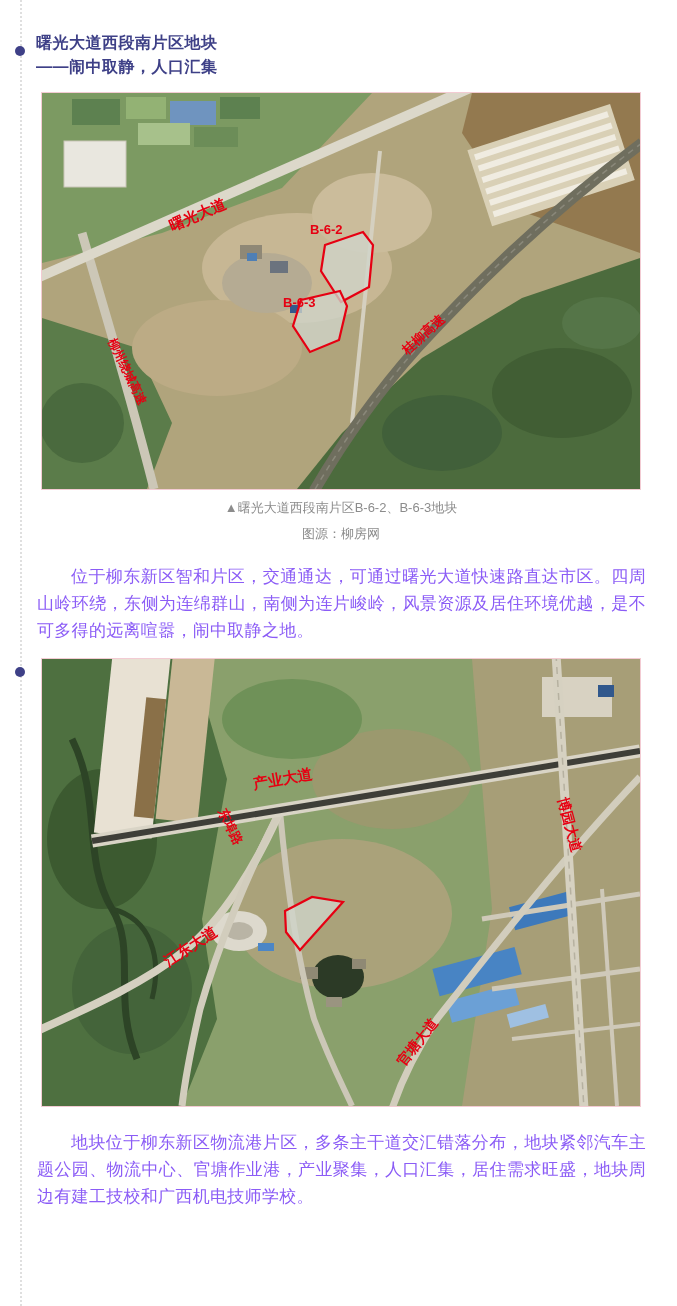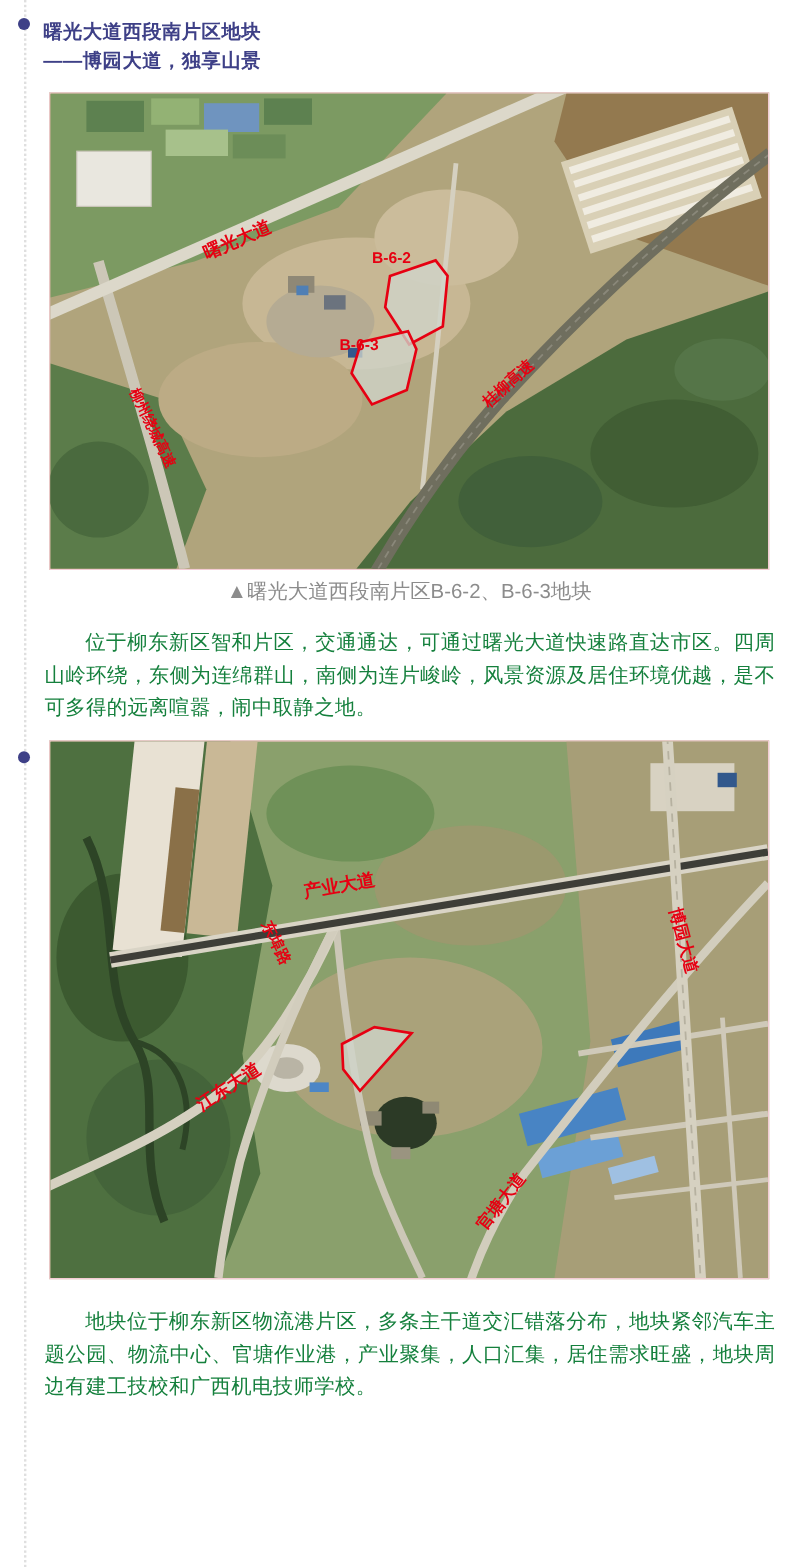--- a/index.html
+++ b/index.html
@@ -1,44 +1,44 @@
 <!DOCTYPE html>
 <html><head>
 <meta charset="utf-8">
 <style>
   html,body{margin:0;padding:0;background:#ffffff;}
   body{width:677px;font-family:"Liberation Sans","DejaVu Sans",sans-serif;}
   .page{position:relative;width:677px;min-height:1306px;background:#fff;overflow:hidden;}
   .timeline{position:absolute;left:20px;top:0;bottom:0;width:0;border-left:2px dotted #dfdfdf;}
   section{position:relative;margin:0 31px 0 36px;}
-  .sec-1{padding-top:16px;}
+  .sec-1{padding-top:0;margin-top:31px;}
   .sec-2{margin-top:14px;}
   .bullet{position:absolute;left:-21px;top:15px;width:10px;height:10px;border-radius:50%;background:#3e4087;}
   .sec-2 .bullet{top:9px;}
   .sec-head{color:#3e4087;font-weight:bold;font-size:16px;line-height:24px;letter-spacing:.5px;}
   figure{margin:13px 0 0 5px;padding:0;}
   .map-frame{width:598px;border:1px solid #f3cbd3;line-height:0;background:#b0a47c;}
   .map-frame svg{display:block;}
-  figcaption{margin-top:5px;width:600px;text-align:center;color:#8c8c8c;font-size:17px;line-height:26px;}
-  .body-text{margin:16px 0 0 1px;color:#15803d;font-size:17px;line-height:27px;text-align:justify;text-indent:2em;letter-spacing:.3px;}
+  figcaption{margin-top:5px;width:600px;text-align:center;color:#8c8c8c;font-size:13px;line-height:26px;}
+  .body-text{margin:16px 0 0 1px;color:#8b5cf6;font-size:17px;line-height:27px;text-align:justify;text-indent:2em;letter-spacing:.3px;}
   .sec-2 .body-text{margin-top:22px;}
   .map-label{fill:#e60012;font-weight:bold;font-family:"Liberation Sans","DejaVu Sans",sans-serif;}
   .plot{fill:#d0d5ca;fill-opacity:.78;stroke:#e60012;stroke-width:2.2;}
   .page-bottom-pad{height:15px;}
 </style>
 </head>
 <body>
 
 <div class="page">
   <div class="timeline"></div>
 
   <section class="sec-1">
     <span class="bullet"></span>
     <div class="sec-head">曙光大道西段南片区地块</div>
-    <div class="sec-head">——博园大道，独享山景</div>
+    <div class="sec-head">——闹中取静，人口汇集</div>
 
     <figure>
       <div class="map-frame">
         <svg width="598" height="396" viewBox="0 0 598 396" xmlns="http://www.w3.org/2000/svg">
 
           <rect width="598" height="396" fill="#b0a47c"></rect>
           <path d="M0,0 L330,0 L240,95 L120,140 L0,170 Z" fill="#7c9a62"></path>
           <rect x="30" y="6" width="48" height="26" fill="#5d8150"></rect>
           <rect x="84" y="4" width="40" height="22" fill="#93b274"></rect>
           <rect x="128" y="8" width="46" height="24" fill="#6f94bf"></rect>
@@ -82,20 +82,21 @@
 
           <text class="map-label" x="268" y="141" font-size="13">B-6-2</text>
           <text class="map-label" x="241" y="214" font-size="13">B-6-3</text>
           <text class="map-label" font-size="15" transform="translate(130,138) rotate(-23)">曙光大道</text>
           <text class="map-label" font-size="13" transform="translate(365,262) rotate(-42)">桂柳高速</text>
           <text class="map-label" font-size="12" transform="translate(66,248) rotate(64)">柳州绕城高速</text>
         </svg>
       </div>
       <figcaption>
         <div>▲曙光大道西段南片区B-6-2、B-6-3地块</div>
+        <div>图源：柳房网</div>
       </figcaption>
     </figure>
 
     <p class="body-text">位于柳东新区智和片区，交通通达，可通过曙光大道快速路直达市区。四周山岭环绕，东侧为连绵群山，南侧为连片峻岭，风景资源及居住环境优越，是不可多得的远离喧嚣，闹中取静之地。</p>
   </section>
 
   <section class="sec-2">
     <span class="bullet"></span>
 
     <figure>

